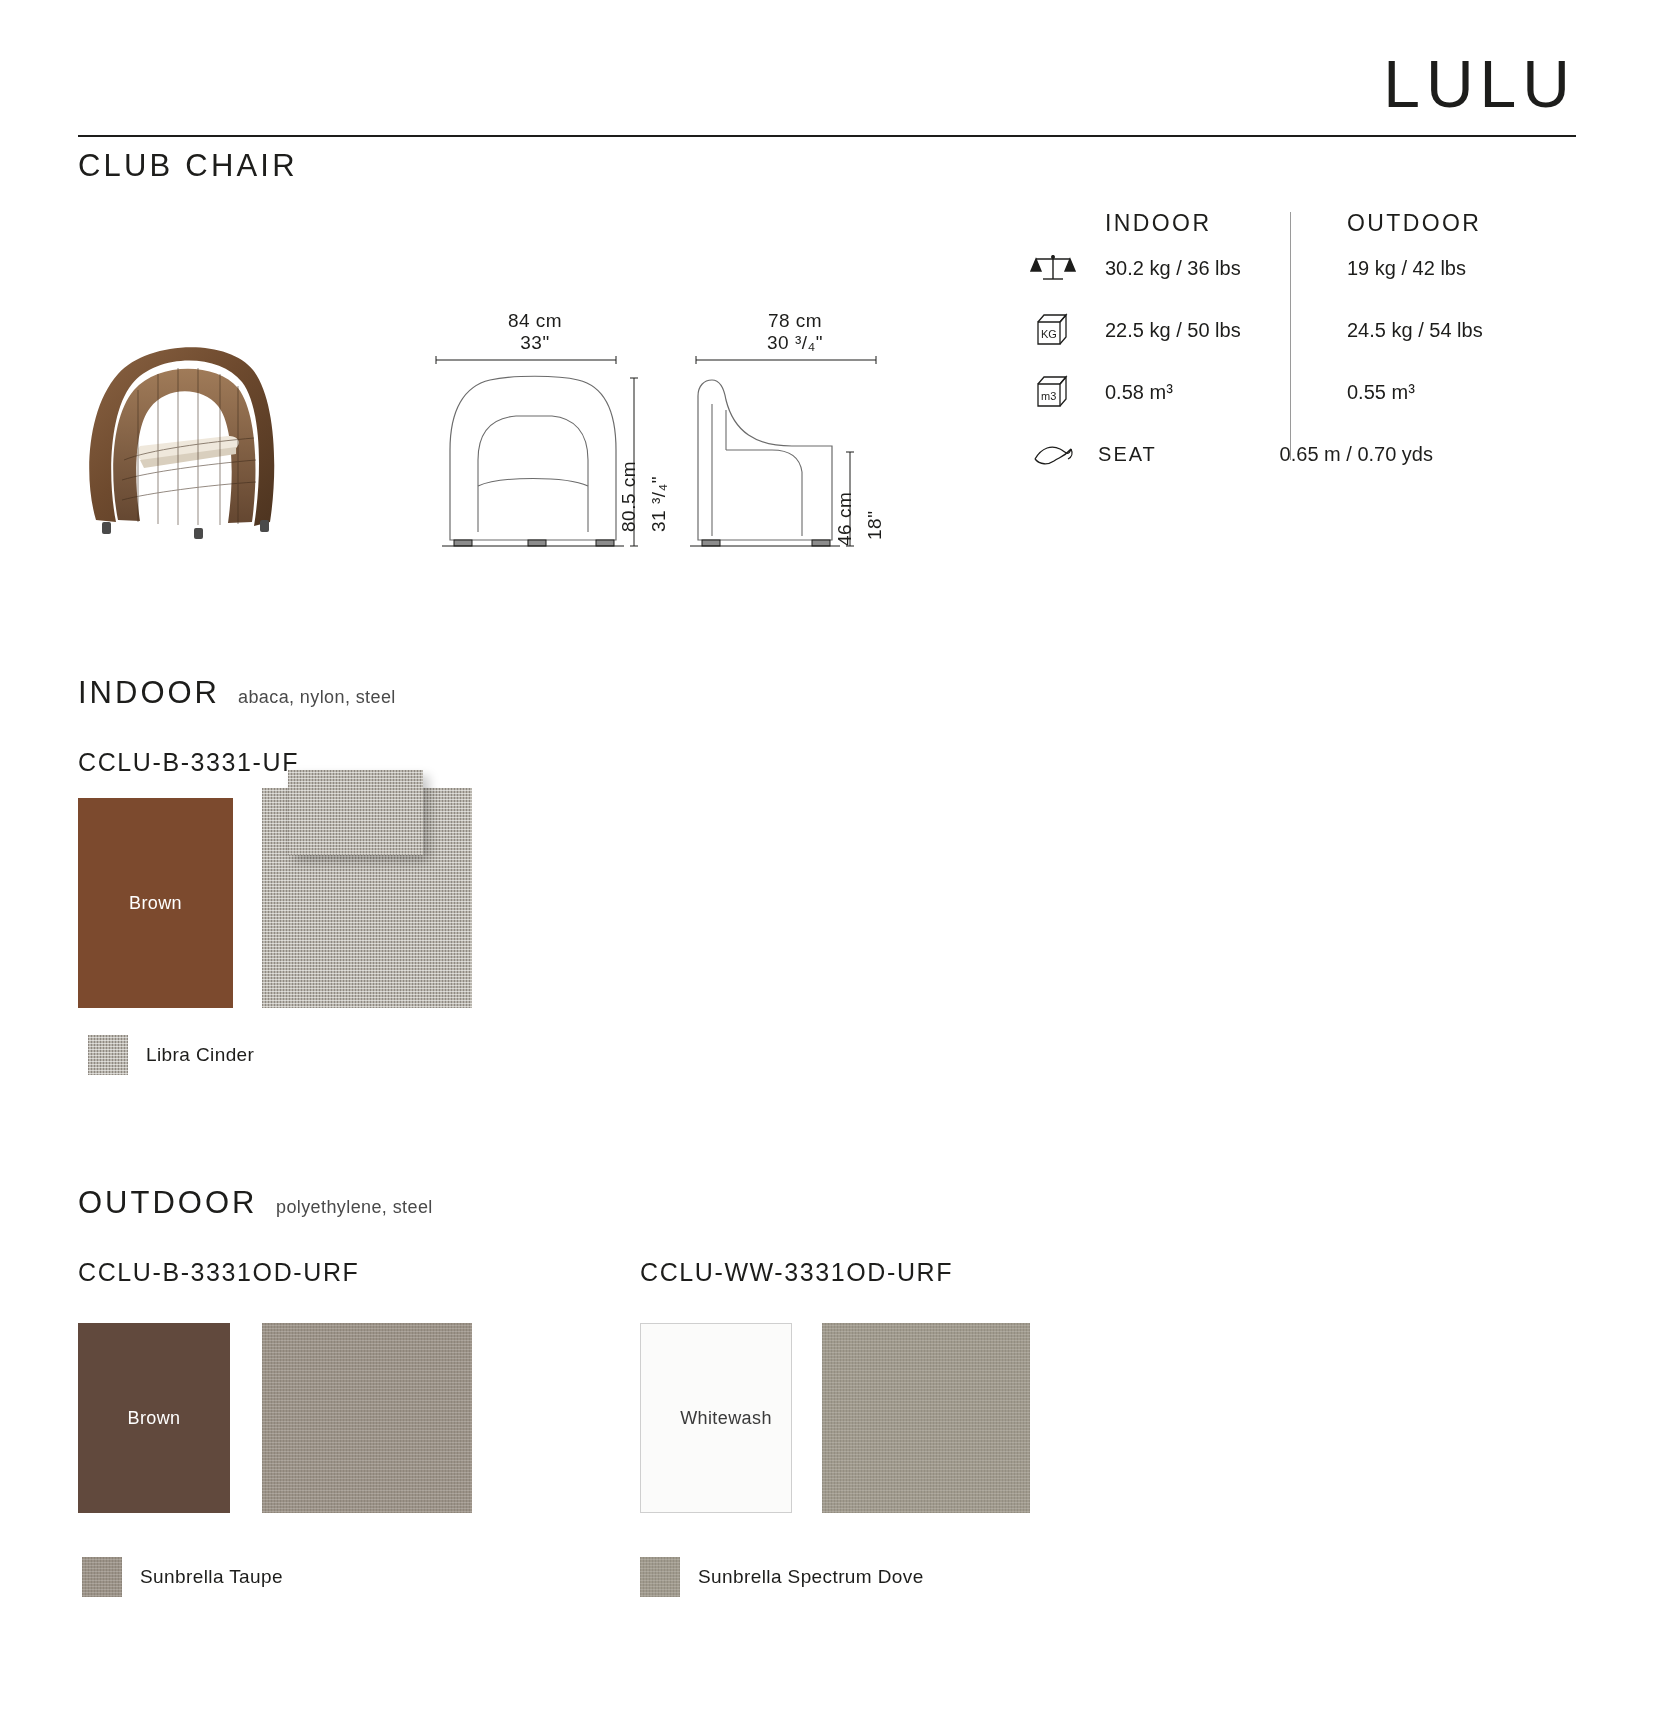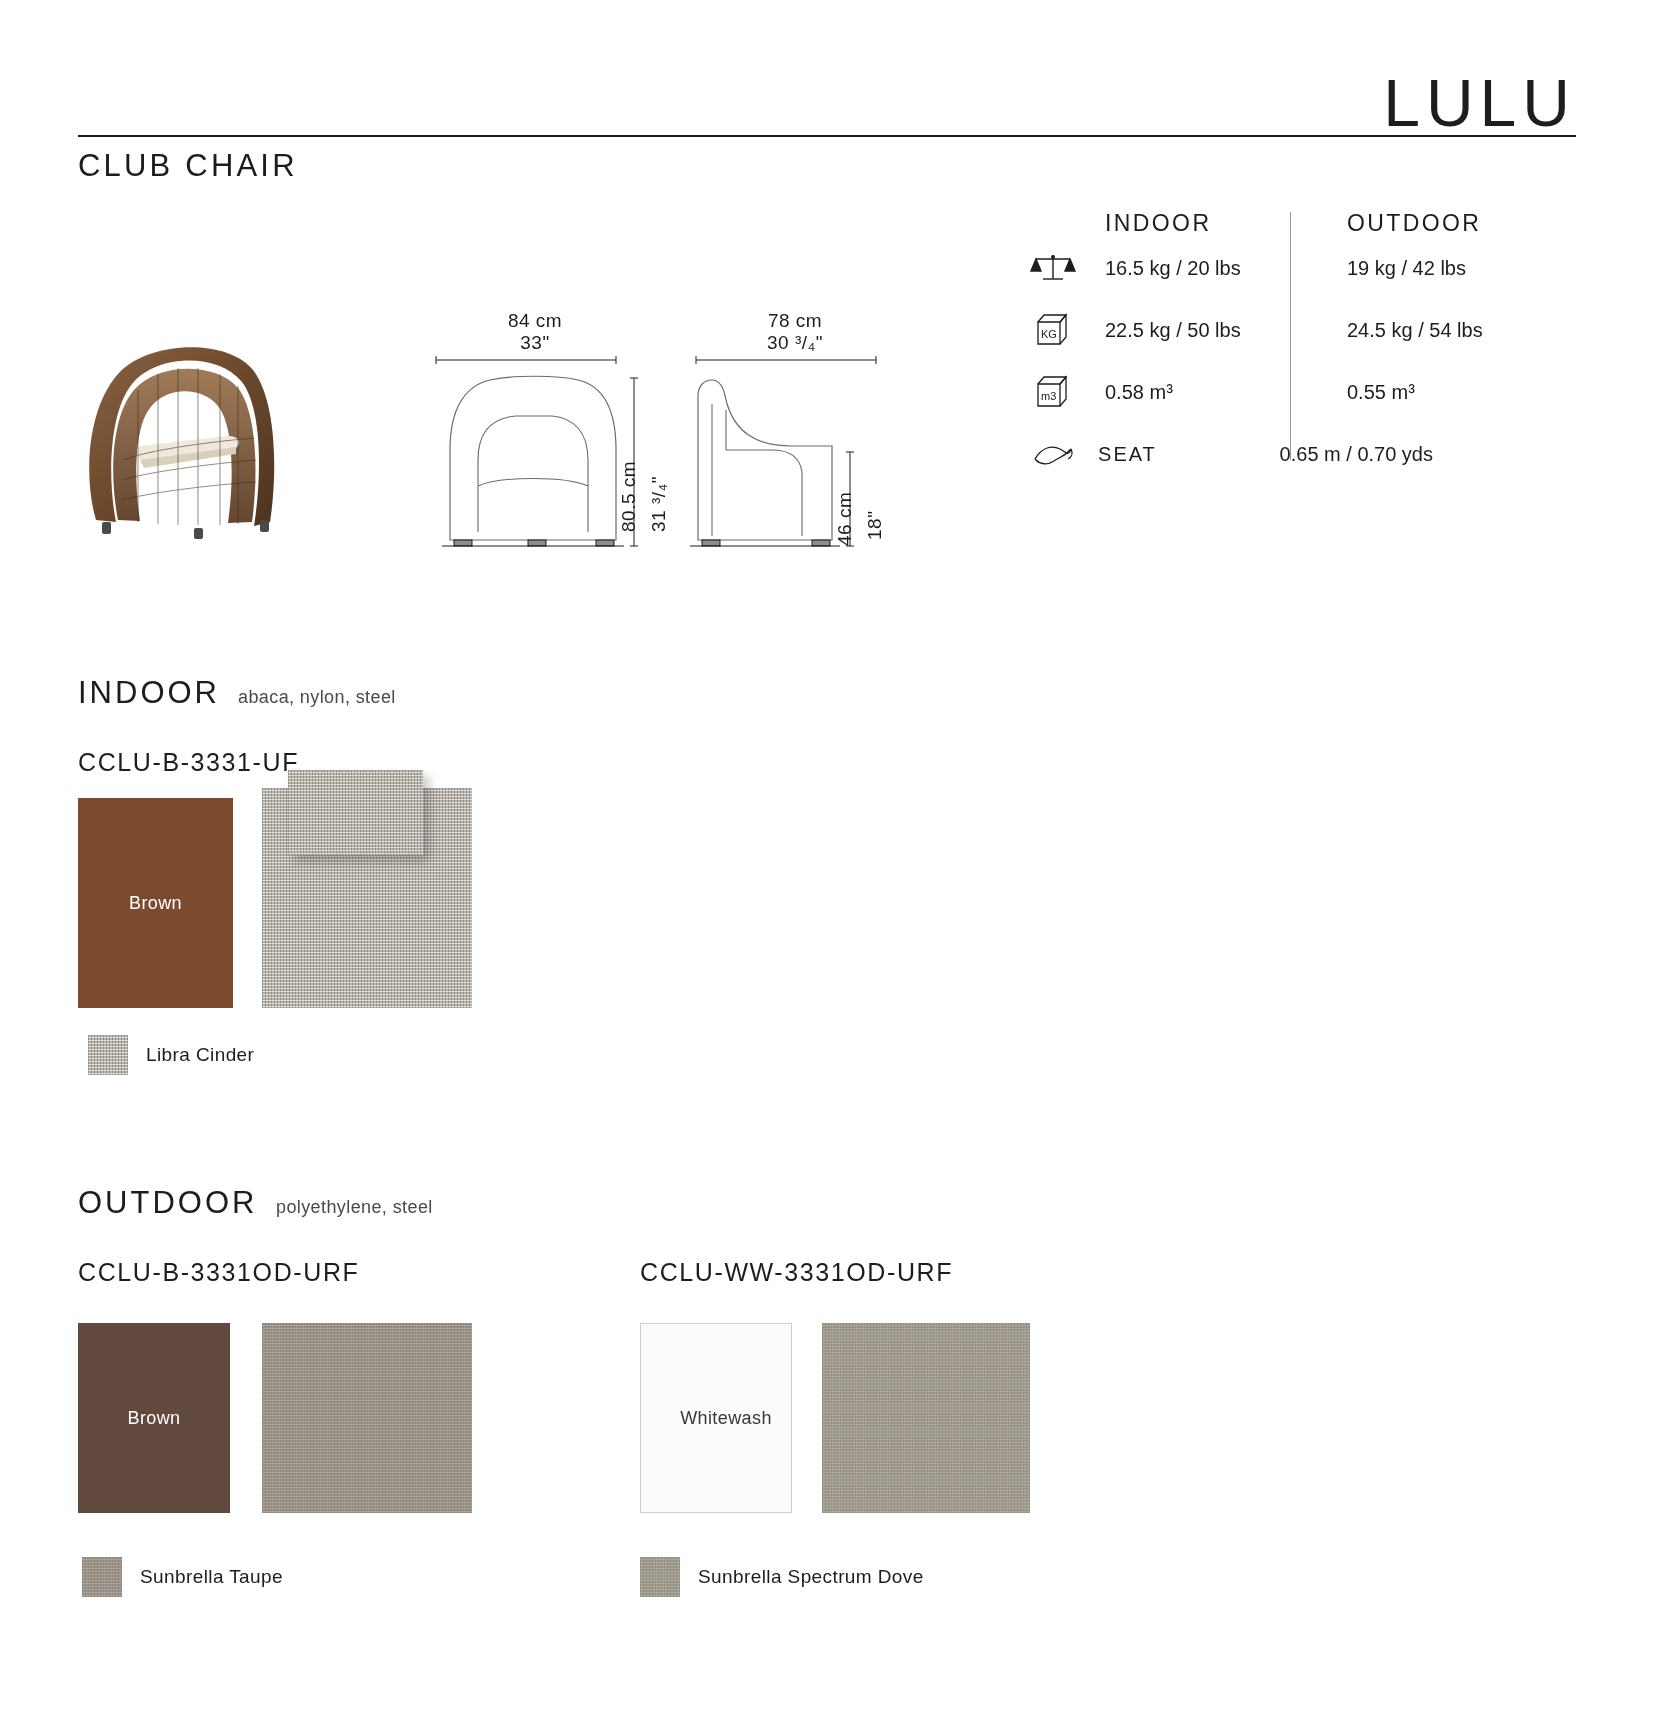--- a/index.html
+++ b/index.html
@@ -12,21 +12,21 @@
     color: #2b2b2b;
     position: relative;
     overflow: hidden;
   }
   .page { position: relative; width: 1654px; height: 1720px; }
 
   
   .brand {
     position: absolute;
     right: 78px;
-    top: 70px;
+    top: 51px;
     font-size: 66px;
     letter-spacing: 6px;
     font-weight: 400;
     color: #1d1d1b;
     line-height: 1;
   }
   .rule {
     position: absolute;
     left: 78px; right: 78px; top: 135px;
     height: 2px; background: #1d1d1b;
@@ -272,21 +272,21 @@
           <g stroke="#1d1d1b" stroke-width="1.4" fill="none">
             <path d="M23 6 L23 30"></path>
             <path d="M13 30 L33 30"></path>
             <path d="M6 10 L40 10"></path>
             <path d="M6 10 L1 22 L11 22 Z" fill="#1d1d1b"></path>
             <path d="M40 10 L35 22 L45 22 Z" fill="#1d1d1b"></path>
           </g>
           <circle cx="23" cy="8" r="2" fill="#1d1d1b"></circle>
         </svg>
       </div>
-      <div class="v1">16.5 kg / 20 lbs</div>
+      <div class="v1">30.2 kg / 36 lbs</div>
       <div class="v2">19 kg / 42 lbs</div>
     </div>
 
     <div class="spec-row">
       <div class="ic">
         <svg width="46" height="40" viewBox="0 0 46 40">
           <g stroke="#1d1d1b" stroke-width="1.3" fill="none">
             <path d="M8 12 L30 12 L30 34 L8 34 Z"></path>
             <path d="M8 12 L14 5 L36 5 L30 12"></path>
             <path d="M30 12 L36 5 L36 27 L30 34"></path>

